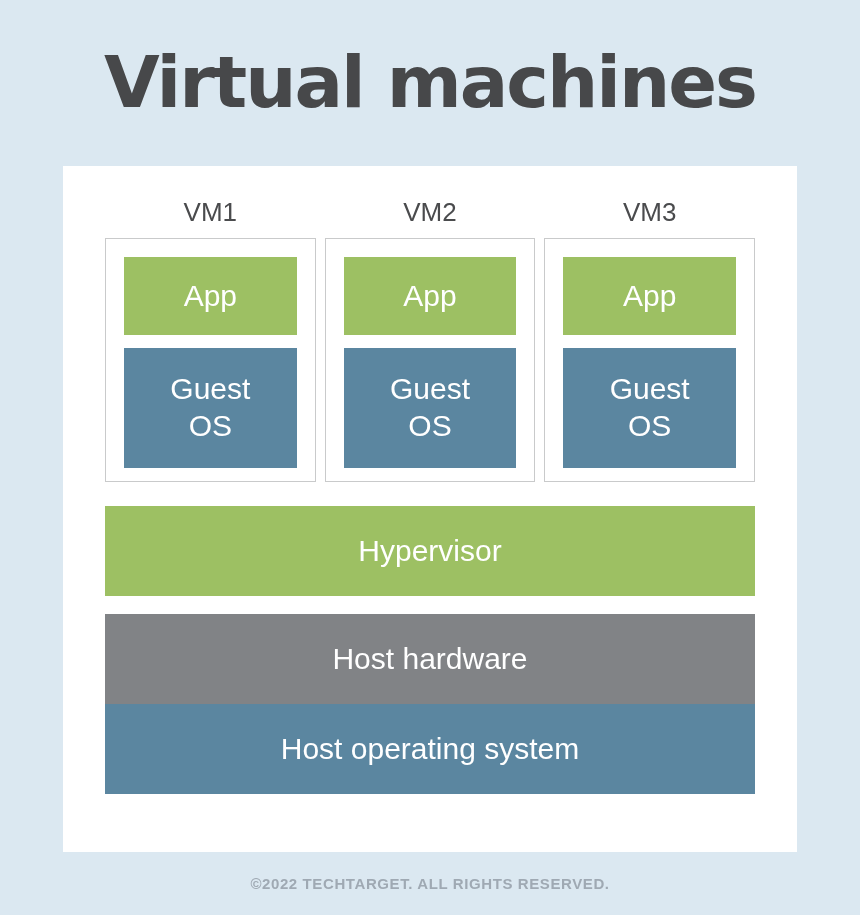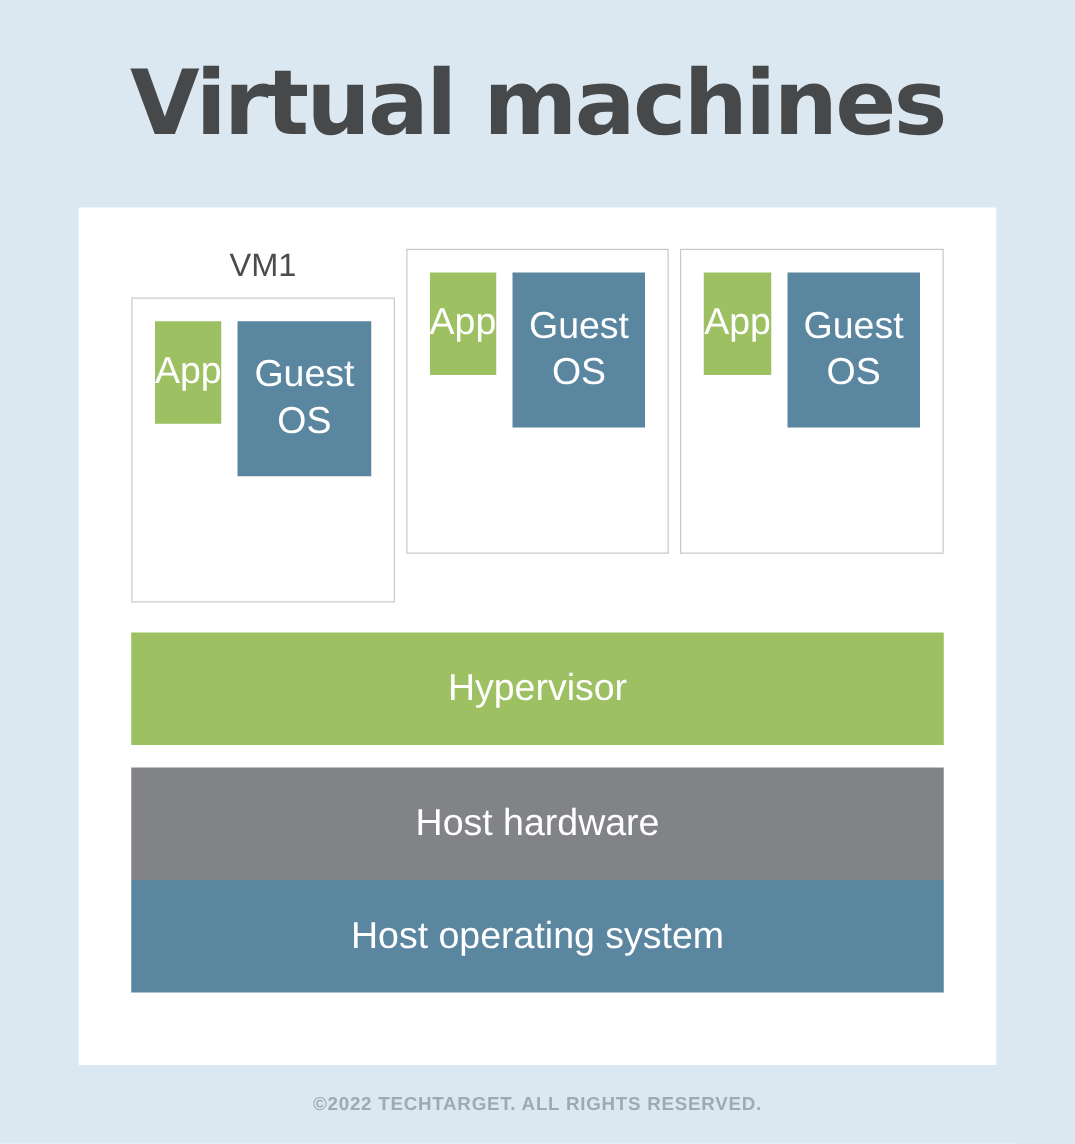--- a/index.html
+++ b/index.html
@@ -48,21 +48,21 @@
     line-height:1;
     color:var(--vm_label_text);
     margin-bottom:13px;
   }
   .vm-box{
     border:1px solid var(--box_border);
     background:#ffffff;
     height:244px;
     padding:18px 18px 13px;
     display:flex;
-    flex-direction:row;
+    flex-direction:column;
     gap:13px;
   }
   .app-box,.guest-box{
     display:flex;
     align-items:center;
     justify-content:center;
     text-align:center;
     color:#ffffff;
     font-size:30px;
     line-height:1.22;
@@ -111,31 +111,33 @@
         <div class="app-box">
           <span>App</span>
         </div>
         <div class="guest-box">
           <span>Guest OS</span>
         </div>
       </div>
     </div>
 
     <div class="vm-col">
+      <div class="vm-label">VM2</div>
       <div class="vm-box">
         <div class="app-box">
           <span>App</span>
         </div>
         <div class="guest-box">
           <span>Guest OS</span>
         </div>
       </div>
     </div>
 
     <div class="vm-col">
+      <div class="vm-label">VM3</div>
       <div class="vm-box">
         <div class="app-box">
           <span>App</span>
         </div>
         <div class="guest-box">
           <span>Guest OS</span>
         </div>
       </div>
     </div>
 

